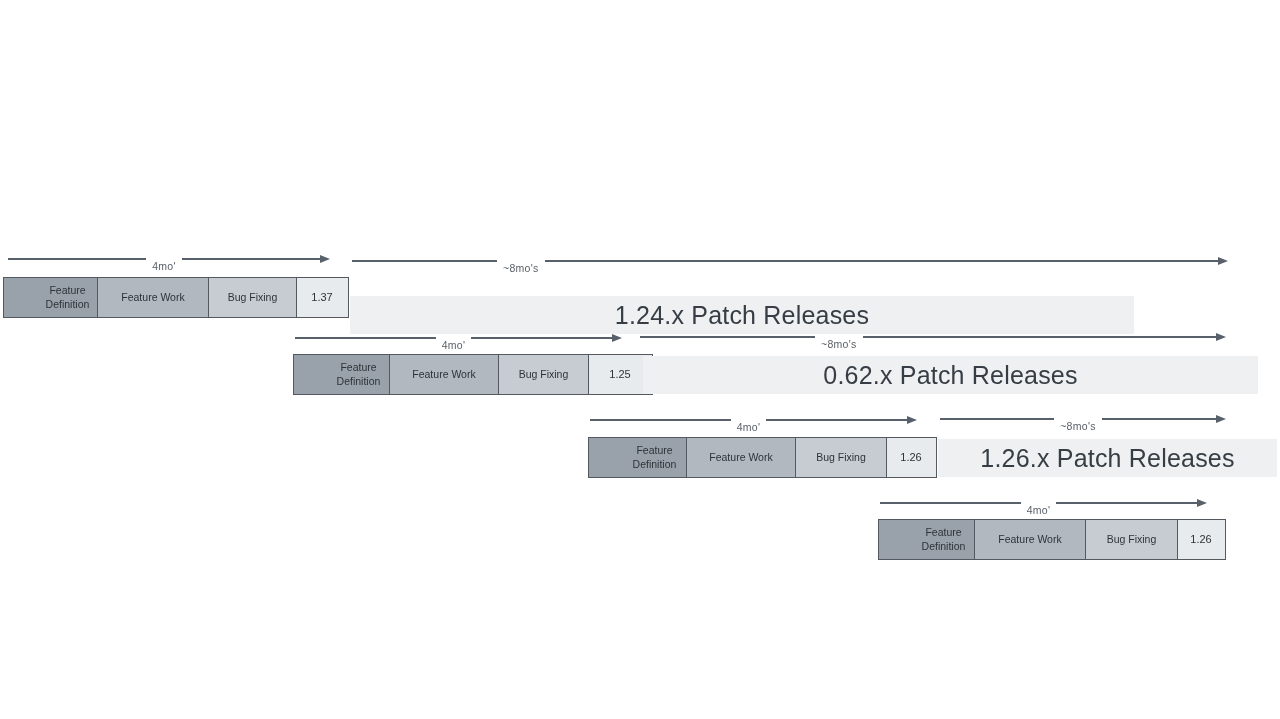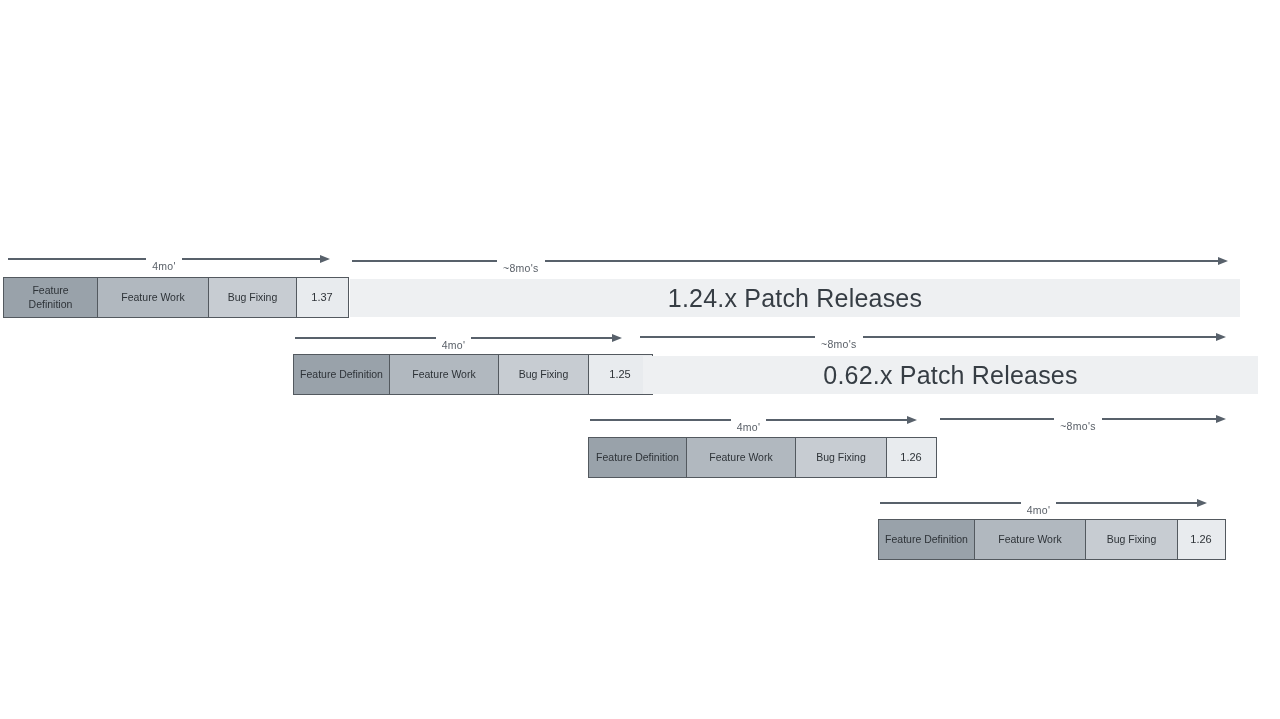--- a/index.html
+++ b/index.html
@@ -46,21 +46,21 @@
   .pbox{
     box-sizing:border-box;
     height:41px;
     border:1.5px solid var(--c-border);
     display:flex;align-items:center;justify-content:center;
     text-align:center;
     font-size:10.5px;line-height:1.25;color:var(--c-text);
     padding:1px 6px;
   }
   .pbox + .pbox{margin-left:-1.5px;text-align:right;}
-  .pbox.fd{background:var(--c-fd);}
+  .pbox.fd{background:var(--c-fd);padding-left:40px;}
   .pbox.fw{background:var(--c-fw);}
   .pbox.bf{background:var(--c-bf);}
   .pbox.ver{background:var(--c-ver);font-size:11px;}
 
   
   .patchbar{
     position:absolute;height:38px;
     background:var(--c-bar);
     display:flex;align-items:center;justify-content:center;
     font-size:25px;color:var(--c-bartext);
@@ -83,21 +83,21 @@
     <span class="alabel">~8mo's</span>
     <span class="seg"></span>
     <span class="head"></span>
   </div>
   <div class="strip" style="left:3px;top:277px">
     <div class="pbox fd" style="width:95px">Feature Definition</div>
     <div class="pbox fw" style="width:113px">Feature Work</div>
     <div class="pbox bf" style="width:89px">Bug Fixing</div>
     <div class="pbox ver" style="width:53px">1.37</div>
   </div>
-  <div class="patchbar" style="left:350px;top:279px;width:890px">1.24.x Patch Releases</div>
+  <div class="patchbar" style="left:350px;top:296px;width:784px">1.24.x Patch Releases</div>
 
   <div class="arrow" style="left:295px;top:330px;width:327px">
     <span class="seg"></span>
     <span class="alabel">4mo'</span>
     <span class="seg"></span>
     <span class="head"></span>
   </div>
   <div class="arrow" style="left:640px;top:329px;width:586px">
     <span class="seg first-fixed" style="width:175px"></span>
     <span class="alabel">~8mo's</span>
@@ -123,20 +123,21 @@
     <span class="alabel">~8mo's</span>
     <span class="seg"></span>
     <span class="head"></span>
   </div>
   <div class="strip" style="left:588px;top:437px">
     <div class="pbox fd" style="width:99px">Feature Definition</div>
     <div class="pbox fw" style="width:111px">Feature Work</div>
     <div class="pbox bf" style="width:92px">Bug Fixing</div>
     <div class="pbox ver" style="width:51px">1.26</div>
   </div>
+  <div class="patchbar" style="left:938px;top:439px;width:339px">1.26.x Patch Releases</div>
 
   <div class="arrow" style="left:880px;top:495px;width:327px">
     <span class="seg"></span>
     <span class="alabel">4mo'</span>
     <span class="seg"></span>
     <span class="head"></span>
   </div>
   <div class="strip" style="left:878px;top:519px">
     <div class="pbox fd" style="width:97px">Feature Definition</div>
     <div class="pbox fw" style="width:113px">Feature Work</div>

